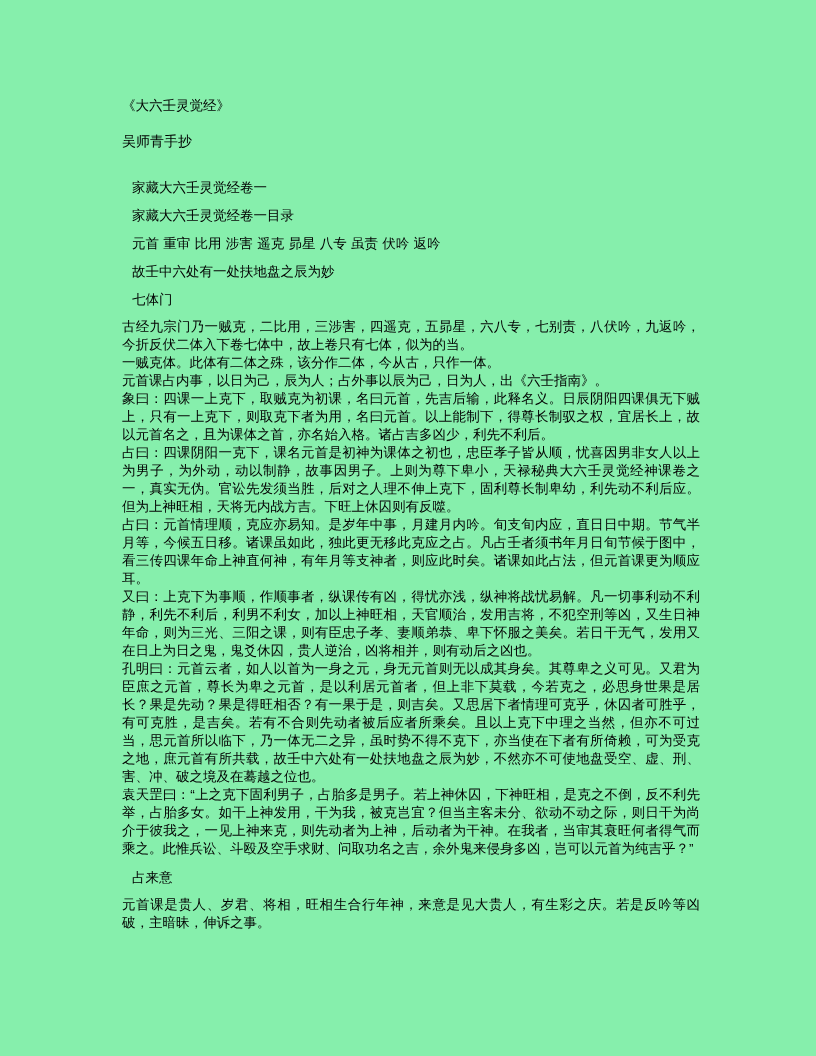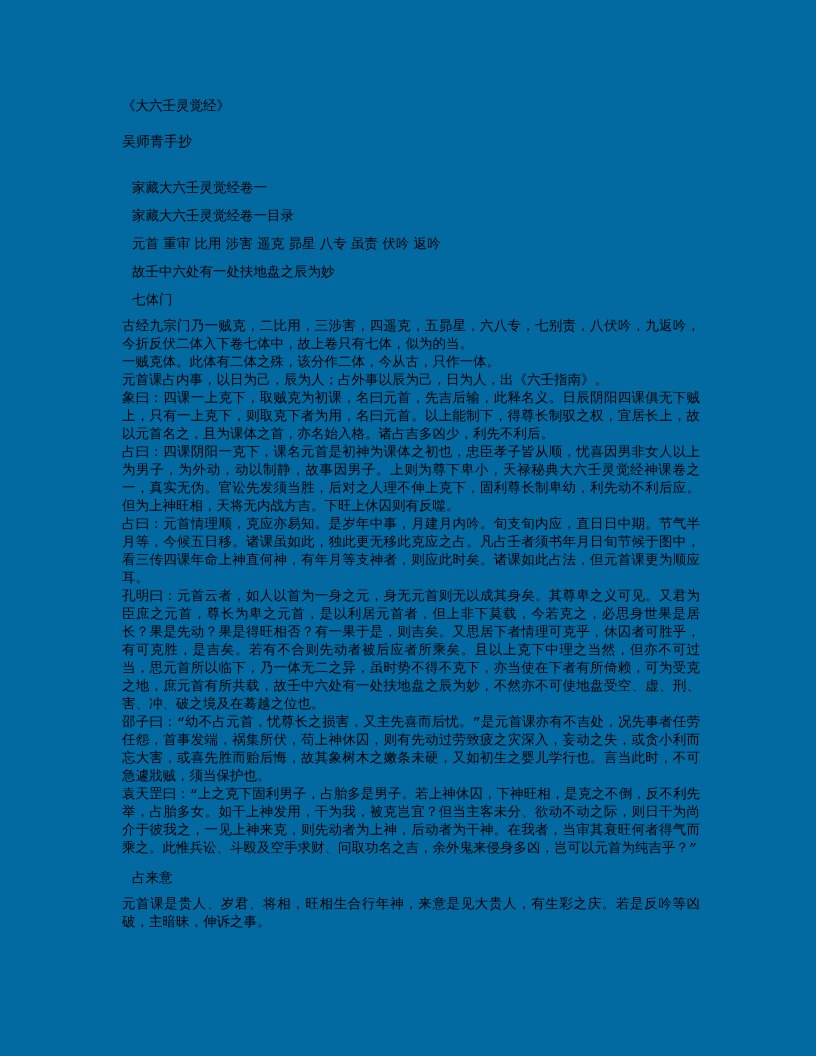--- a/index.html
+++ b/index.html
@@ -15,21 +15,21 @@
     font-family: "DejaVu Serif", "Liberation Serif", serif;
     color: #000000;
     -webkit-font-smoothing: antialiased;
   }
   .page {
     position: absolute;
     left: 0;
     top: 0;
     width: 816px;
     height: 1056px;
-    background: #0369a1;
+    background: #86efac;
     box-sizing: border-box;
     padding: 96px 68px 96px 122px;
   }
   .doc-body {
     width: 578px;
   }
   
   .title-line {
     font-family: "DejaVu Serif", "Liberation Serif", serif;
     font-size: 13.5px;
@@ -54,21 +54,21 @@
   
   .line {
     font-family: "DejaVu Serif", "Liberation Serif", serif;
     font-size: 13.5px;
     line-height: 18px;
     margin: 10px;
     white-space: nowrap;
   }
   
   .para {
-    font-family: Liberation Mono, monospace;
+    font-family: Liberation Sans, sans-serif;
     font-size: 13.5px;
     line-height: 18px;
     margin: 0;
     text-align: justify;
     text-justify: inter-ideograph;
     word-break: break-all;
     width: 578px;
   }
 </style>
 </head>
@@ -100,24 +100,24 @@
     <p class="para">一贼克体。此体有二体之殊，该分作二体，今从古，只作一体。</p>
 
     <p class="para">元首课占内事，以日为己，辰为人；占外事以辰为己，日为人，出《六壬指南》。</p>
 
     <p class="para">象曰：四课一上克下，取贼克为初课，名曰元首，先吉后输，此释名义。日辰阴阳四课俱无下贼上，只有一上克下，则取克下者为用，名曰元首。以上能制下，得尊长制驭之权，宜居长上，故以元首名之，且为课体之首，亦名始入格。诸占吉多凶少，利先不利后。</p>
 
     <p class="para">占曰：四课阴阳一克下，课名元首是初神为课体之初也，忠臣孝子皆从顺，忧喜因男非女人以上为男子，为外动，动以制静，故事因男子。上则为尊下卑小，天禄秘典大六壬灵觉经神课卷之一，真实无伪。官讼先发须当胜，后对之人理不伸上克下，固利尊长制卑幼，利先动不利后应。但为上神旺相，天将无内战方吉。下旺上休囚则有反噬。</p>
 
     <p class="para">占曰：元首情理顺，克应亦易知。是岁年中事，月建月内吟。旬支旬内应，直日日中期。节气半月等，今候五日移。诸课虽如此，独此更无移此克应之占。凡占壬者须书年月日旬节候于图中，看三传四课年命上神直何神，有年月等支神者，则应此时矣。诸课如此占法，但元首课更为顺应耳。</p>
 
+    <p class="para">又曰：上克下为事顺，作顺事者，纵课传有凶，得忧亦浅，纵神将战忧易解。凡一切事利动不利静，利先不利后，利男不利女，加以上神旺相，天官顺治，发用吉将，不犯空刑等凶，又生日神年命，则为三光、三阳之课，则有臣忠子孝、妻顺弟恭、卑下怀服之美矣。若日干无气，发用又在日上为日之鬼，鬼爻休囚，贵人逆治，凶将相并，则有动后之凶也。</p>
 
     <p class="para">孔明曰：元首云者，如人以首为一身之元，身无元首则无以成其身矣。其尊卑之义可见。又君为臣庶之元首，尊长为卑之元首，是以利居元首者，但上非下莫载，今若克之，必思身世果是居长？果是先动？果是得旺相否？有一果于是，则吉矣。又思居下者情理可克乎，休囚者可胜乎，有可克胜，是吉矣。若有不合则先动者被后应者所乘矣。且以上克下中理之当然，但亦不可过当，思元首所以临下，乃一体无二之异，虽时势不得不克下，亦当使在下者有所倚赖，可为受克之地，庶元首有所共载，故壬中六处有一处扶地盘之辰为妙，不然亦不可使地盘受空、虚、刑、害、冲、破之境及在蓦越之位也。</p>
 
-    <p class="para">邵子曰：“幼不占元首，忧尊长之损害，又主先喜而后忧。”是元首课亦有不吉处，况先事者任劳任怨，首事发端，祸集所伏，苟上神休囚，则有先动过劳致疲之灾深入，妄动之失，或贪小利而忘大害，或喜先胜而贻后悔，故其象树木之嫩条未硬，又如初生之婴儿学行也。言当此时，不可急遽戕贼，须当保护也。</p>
 
     <p class="para">袁天罡曰：“上之克下固利男子，占胎多是男子。若上神休囚，下神旺相，是克之不倒，反不利先举，占胎多女。如干上神发用，干为我，被克岂宜？但当主客未分、欲动不动之际，则日干为尚介于彼我之，一见上神来克，则先动者为上神，后动者为干神。在我者，当审其衰旺何者得气而乘之。此惟兵讼、斗殴及空手求财、问取功名之吉，余外鬼来侵身多凶，岂可以元首为纯吉乎？”</p>
 
     <p class="line">占来意</p>
 
     <p class="para">元首课是贵人、岁君、将相，旺相生合行年神，来意是见大贵人，有生彩之庆。若是反吟等凶破，主暗昧，伸诉之事。</p>
 
   </div>
 </div>
 

